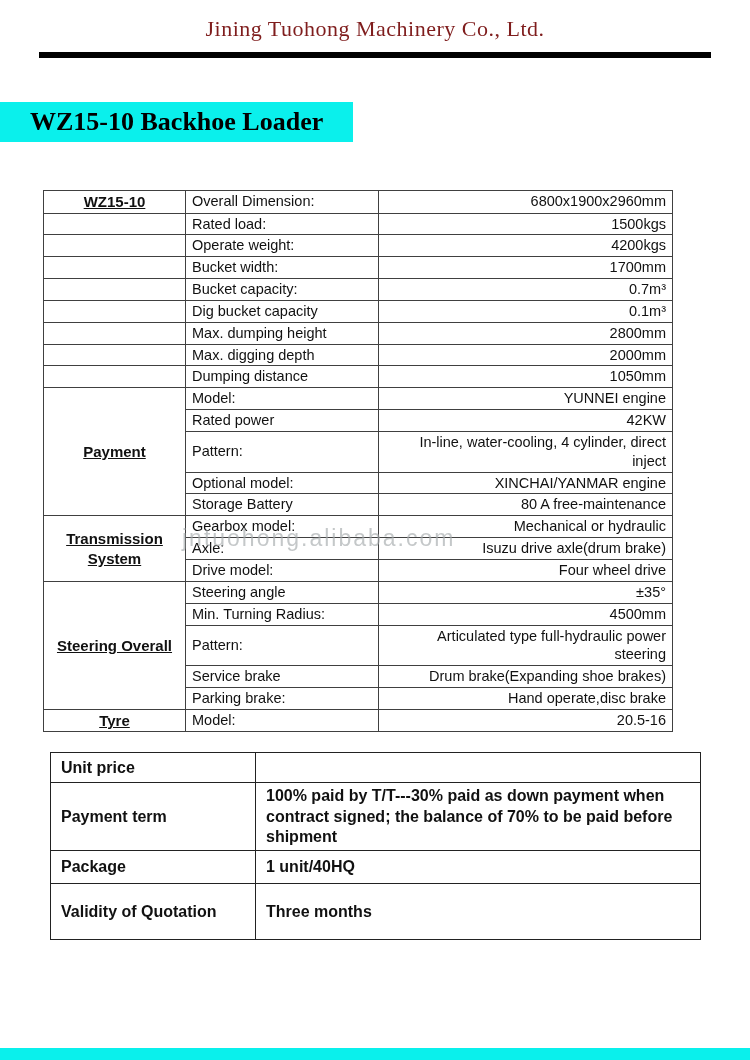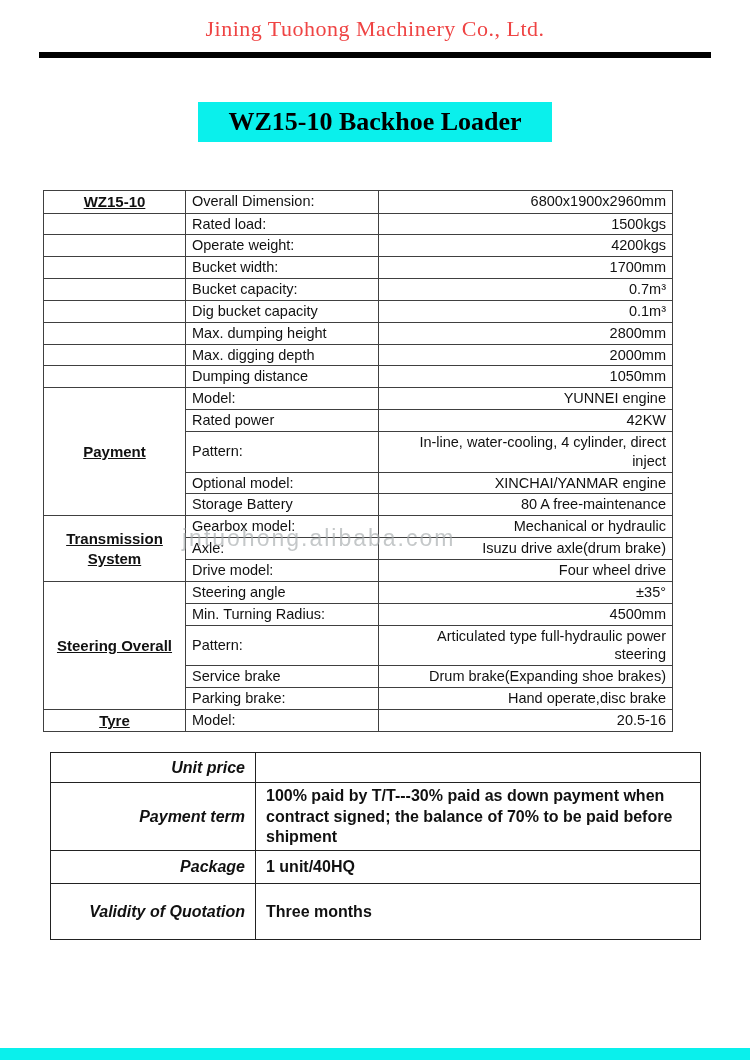--- a/index.html
+++ b/index.html
@@ -12,29 +12,29 @@
     overflow: hidden;
     font-family: "Liberation Sans", sans-serif;
     color: #111;
   }
   .company {
     padding-top: 16px;
     text-align: center;
     font-family: "Liberation Serif", serif;
     font-size: 22px;
     letter-spacing: 0.5px;
-    color: #ef4444;
+    color: #7f1d1d;
   }
   .rule {
     margin: 10px auto 0 auto;
     width: 672px;
     height: 6px;
     background: #000;
   }
-  .title-wrap { text-align: center; margin-top: 44px; }
+  .title-wrap { text-align: left; margin-top: 44px; }
   .title {
     display: inline-block;
     font-family: "Liberation Serif", serif;
     font-weight: bold;
     font-size: 26px;
     color: #000;
     padding: 5px 30px;
   }
   table.spec {
     border-collapse: collapse;
@@ -66,21 +66,21 @@
   }
   table.terms td {
     border: 1px solid #222;
     font-weight: bold;
     font-size: 16px;
     line-height: 1.3;
     padding: 2px 10px;
     vertical-align: middle;
     word-wrap: break-word;
   }
-  table.terms td.tlabel { text-align: right; font-style: italic; }
+  table.terms td.tlabel { text-align: left; }
   table.terms tr:nth-child(1) td { height: 30px; }
   table.terms tr:nth-child(2) td { height: 68px; }
   table.terms tr:nth-child(3) td { height: 33px; }
   table.terms tr:nth-child(4) td { height: 56px; }
   table.terms tr:nth-child(5) td { height: 44px; }
   .watermark {
     position: absolute;
     left: 182px;
     top: 504px;
     font-size: 23px;

